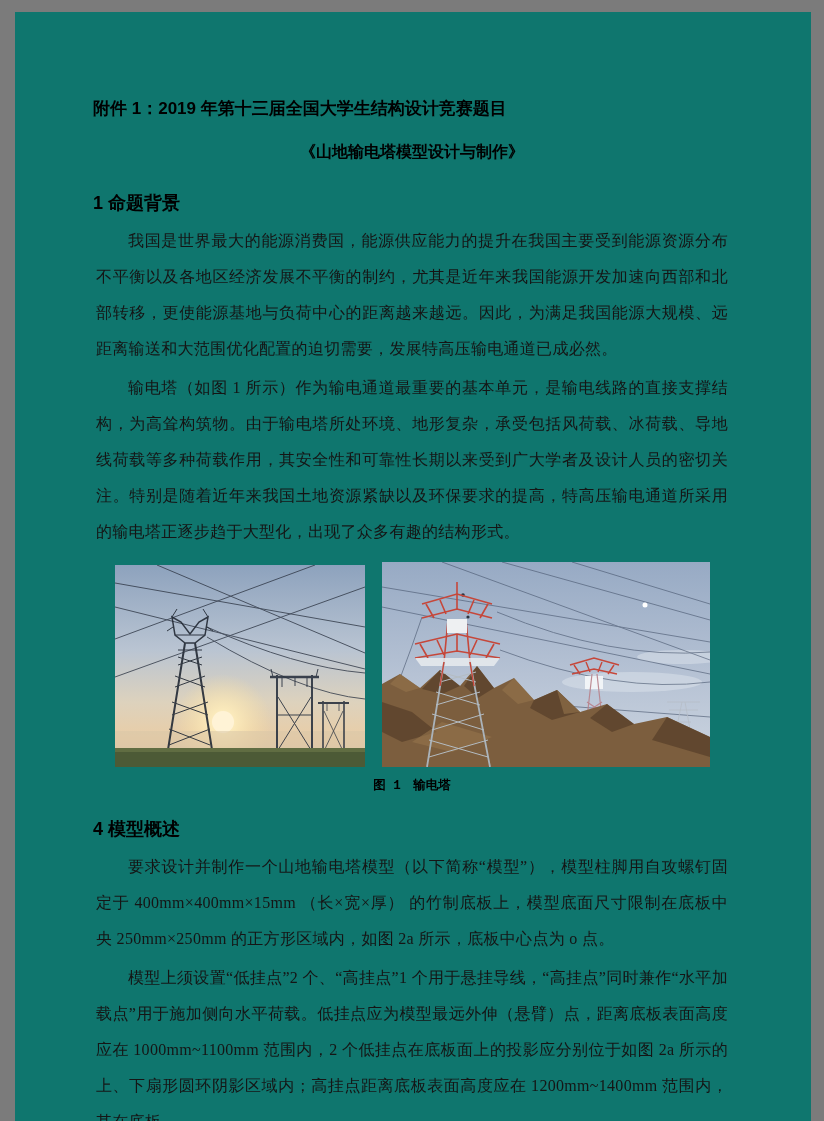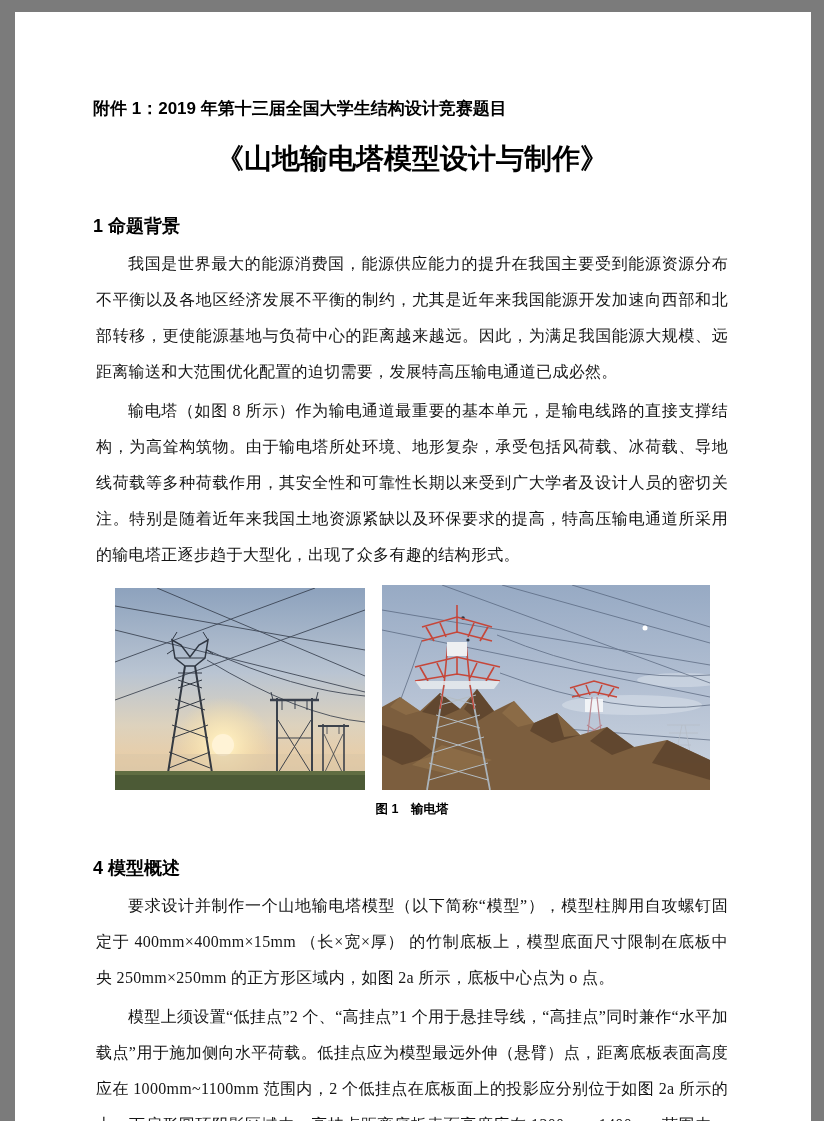--- a/index.html
+++ b/index.html
@@ -3,67 +3,67 @@
 <meta charset="utf-8">
 <style>
   html,body{margin:0;padding:0;}
   body{
     width:824px;height:1121px;overflow:hidden;position:relative;
     background:#7b7b7b;
     font-family:"Liberation Serif","DejaVu Serif",serif;
   }
   .page{
     position:absolute;left:15px;top:12px;width:796px;height:1109px;
-    background:#ffffff;box-sizing:border-box;
+    background:#0f766e;box-sizing:border-box;
     padding:84px 80px 20px 78px;
   }
   .attach-heading{
     font-family:"Liberation Sans","DejaVu Sans",sans-serif;
     font-weight:bold;font-size:17px;line-height:26px;color:#000;
   }
   .main-title{
     font-family:"Liberation Sans","DejaVu Sans",sans-serif;
-    font-weight:bold;font-size:28px;line-height:34px;color:#000;
-    text-align:center;margin:20px 0 0 0;
+    font-weight:bold;font-size:16px;line-height:34px;color:#000;
+    text-align:center;margin:13px 0 0 0;
   }
   .section-heading{
     font-family:"Liberation Sans","DejaVu Sans",sans-serif;
     font-weight:bold;font-size:18px;line-height:28px;color:#000;
-    margin:36px 0 6px 0;
+    margin:20px 0 6px 0;
   }
   .para{
     font-size:16px;line-height:36px;color:#151515;
     text-align:justify;text-indent:2em;margin:3px;
     letter-spacing:0.3px;
   }
   .figure-row{
     display:flex;justify-content:center;align-items:flex-end;
     gap:17px;margin-top:12px;
   }
   .photo{display:block;background:#ccc;}
   .figure-caption{
-    font-family:Liberation Sans, sans-serif;
+    font-family:Liberation Mono, monospace;
     font-weight:bold;font-size:12.5px;line-height:18px;color:#000;
     text-align:center;margin-top:10px;
   }
 </style>
 </head>
 <body>
 
 <div class="page">
 
   <div class="attach-heading">附件 1：2019 年第十三届全国大学生结构设计竞赛题目</div>
 
   <div class="main-title">《山地输电塔模型设计与制作》</div>
 
   <div class="section-heading">1 命题背景</div>
 
   <p class="para">我国是世界最大的能源消费国，能源供应能力的提升在我国主要受到能源资源分布不平衡以及各地区经济发展不平衡的制约，尤其是近年来我国能源开发加速向西部和北部转移，更使能源基地与负荷中心的距离越来越远。因此，为满足我国能源大规模、远距离输送和大范围优化配置的迫切需要，发展特高压输电通道已成必然。</p>
 
-  <p class="para">输电塔（如图 8 所示）作为输电通道最重要的基本单元，是输电线路的直接支撑结构，为高耸构筑物。由于输电塔所处环境、地形复杂，承受包括风荷载、冰荷载、导地线荷载等多种荷载作用，其安全性和可靠性长期以来受到广大学者及设计人员的密切关注。特别是随着近年来我国土地资源紧缺以及环保要求的提高，特高压输电通道所采用的输电塔正逐步趋于大型化，出现了众多有趣的结构形式。</p>
+  <p class="para">输电塔（如图 1 所示）作为输电通道最重要的基本单元，是输电线路的直接支撑结构，为高耸构筑物。由于输电塔所处环境、地形复杂，承受包括风荷载、冰荷载、导地线荷载等多种荷载作用，其安全性和可靠性长期以来受到广大学者及设计人员的密切关注。特别是随着近年来我国土地资源紧缺以及环保要求的提高，特高压输电通道所采用的输电塔正逐步趋于大型化，出现了众多有趣的结构形式。</p>
 
   <div class="figure-row">
 
     <svg class="photo" width="250" height="202" viewBox="0 0 250 202">
       <defs>
         <linearGradient id="skyL" x1="0" y1="0" x2="0" y2="1">
           <stop offset="0" stop-color="#8da2bd"></stop>
           <stop offset="0.42" stop-color="#b9c4d2"></stop>
           <stop offset="0.68" stop-color="#ddd2bd"></stop>
           <stop offset="0.86" stop-color="#e9cda6"></stop>

